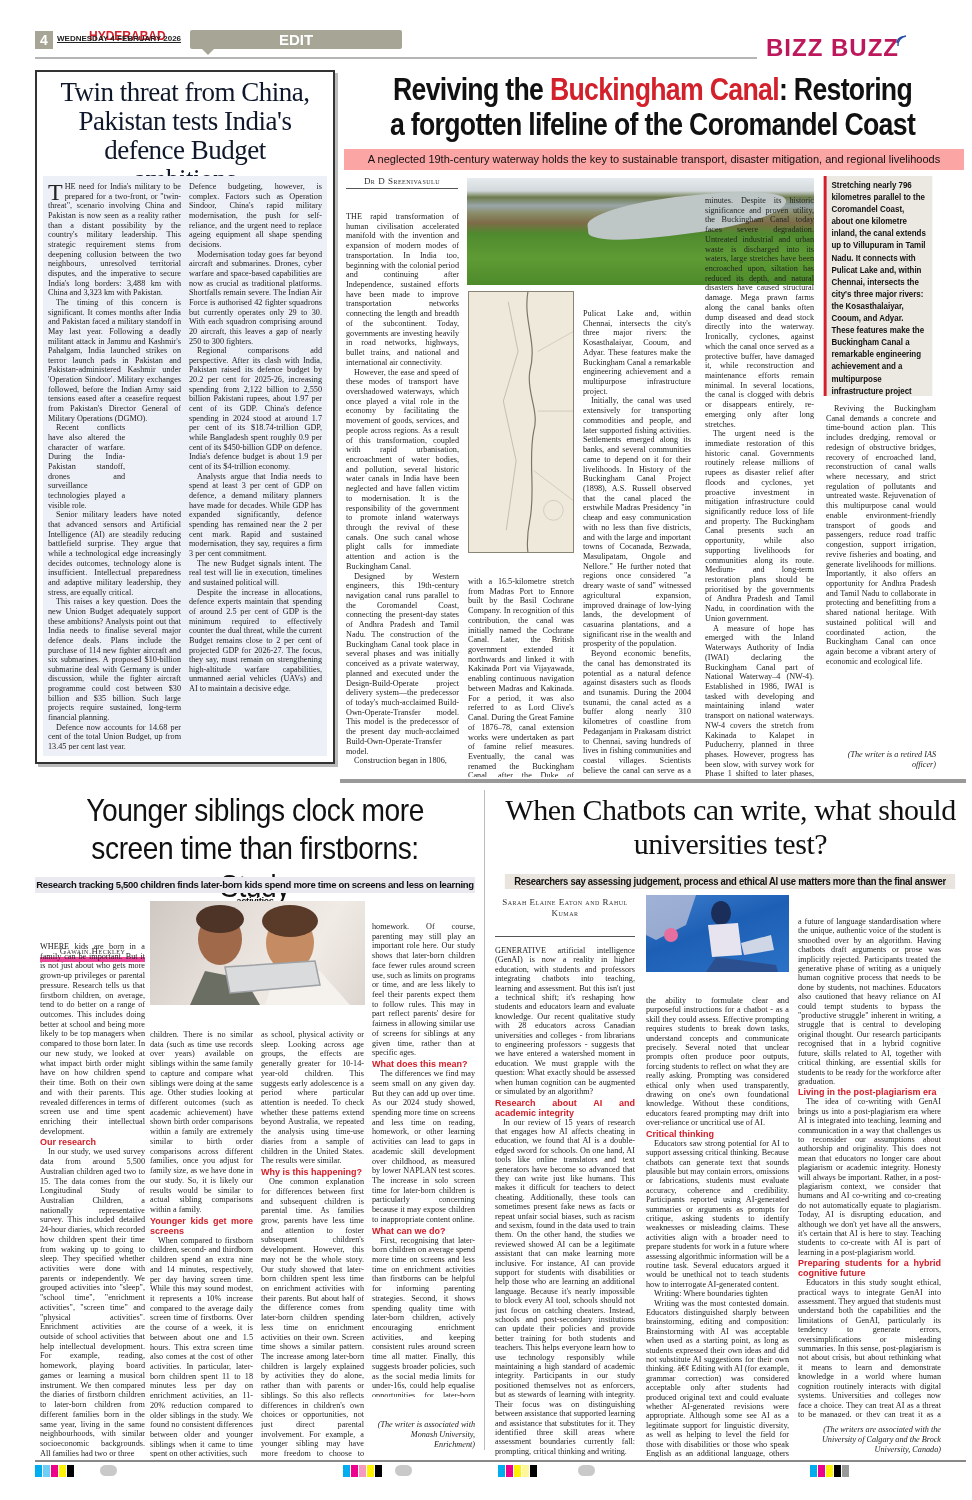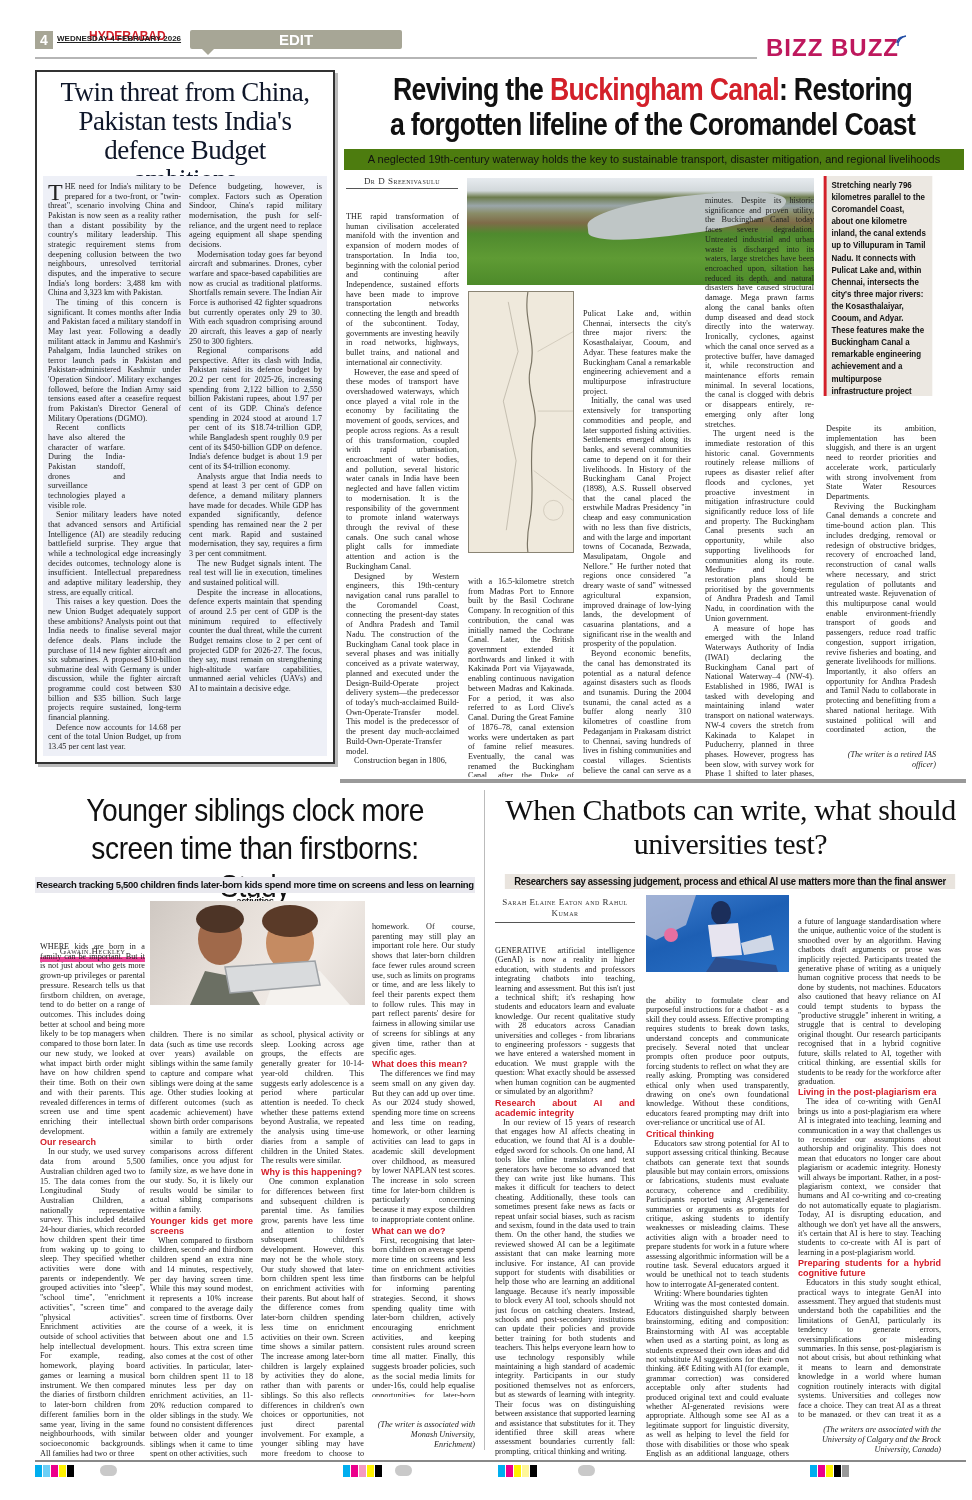--- a/index.html
+++ b/index.html
@@ -21,21 +21,21 @@
   .box1 h1 { font-family: "Liberation Serif", serif; font-weight: normal; font-size: 27px; line-height: 29px; text-align: center; color: #0f172a; padding: 6px 19px 6px; letter-spacing: -0.5px; }
   .box1 .body { background: #eef0f7; position: absolute; left: 6px; right: 6px; top: 104px; bottom: 6px; padding: 6px 5px; display: flex; gap: 8px; }
   .col { flex: 1; font-size: 8.2px; line-height: 9.65px; text-align: justify; color: #222; overflow: hidden; }
   .col p { text-indent: 8px; }
   .col p.first { text-indent: 0; }
   .dropcap { float: left; font-size: 24px; line-height: 18px; margin: 1px 2px 0 0; }
 
   
   .h-main { left: 340px; top: 72px; width: 625px; text-align: center; font: bold 31px/35px "Liberation Sans", sans-serif; color: #111; letter-spacing: -0.8px; transform: scaleX(0.86); transform-origin: center top; }
   .h-main .red { color: #d3202a; }
-  .deck-main { left: 344px; top: 149px; width: 620px; height: 21px; background: #4d7c0f; text-align: center; font: 11px/21px "Liberation Sans", sans-serif; color: #111; }
+  .deck-main { left: 344px; top: 149px; width: 620px; height: 21px; background: #fca5a5; text-align: center; font: 11px/21px "Liberation Sans", sans-serif; color: #111; }
   .byline { font-variant: small-caps; font-size: 9px; text-align: center; letter-spacing: 0.5px; color: #333; }
   .byline-main { left: 346px; top: 176px; width: 112px; border-bottom: 1px solid #555; padding-bottom: 2px; }
   .txtcol { font-size: 8.2px; line-height: 9.72px; text-align: justify; color: #222; overflow: hidden; }
   .txtcol p { text-indent: 8px; }
   .txtcol p.first { text-indent: 0; margin-top: 20px; }
   .photo-river { left: 467px; top: 178px; width: 347px; height: 107px; background: linear-gradient(180deg, #e7ebef 0%, #d2d8db 12%, #6d7c4d 18%, #9aa6a9 26%, #8a8d68 33%, #7e6b48 42%, #4f8a2e 52%, #5f9b34 75%, #4d8a2a 100%); }
   .photo-river .river { position: absolute; left: 120px; top: 18px; width: 200px; height: 38px; background: #bfc6c6; border-radius: 50% 40% 60% 30%; transform: rotate(-6deg); }
   .map-img { left: 468px; top: 291px; width: 106px; height: 262px; background: #efe9dc; border: 1px solid #8a8474; }
   .map-img svg { width: 100%; height: 100%; }
   .pull { left: 822px; top: 176px; width: 112px; height: 220px; background: #ece8e2; border-left: 3px solid #d3202a; padding: 4px 5px; font: bold 8.2px/12.1px "Liberation Sans", sans-serif; color: #111; transform: scaleX(0.97); }
@@ -46,21 +46,21 @@
   .h-kids { left: 35px; top: 791px; width: 440px; text-align: center; font: 32px/38px "Liberation Sans", sans-serif; color: #111; letter-spacing: -0.5px; transform: scaleX(0.88); transform-origin: center top; }
   .deck-kids { left: 35px; top: 877px; width: 440px; height: 16px; background: #e9e9ef; text-align: center; font: bold 9.5px/16px "Liberation Sans", sans-serif; color: #111; letter-spacing: -0.3px; }
   .byline-kids { left: 40px; top: 946px; width: 105px; border-bottom: 5px solid #ec4899; padding-bottom: 1px; }
   .photo-kids { left: 150px; top: 901px; width: 215px; height: 104px; background: linear-gradient(120deg, #cfc8c2 0%, #e7e0da 40%, #f1ebe6 70%, #ddd6d0 100%); overflow: hidden; }
   .sub { color: #d3202a; font: bold 9px/10px "Liberation Sans", sans-serif; margin-top: 1px; }
   .vdiv { left: 484px; top: 790px; width: 1px; height: 660px; background: #bbb; }
 
   
   .h-ai { left: 493px; top: 793px; width: 475px; text-align: center; font: 30px/34px "Liberation Serif", serif; color: #111; letter-spacing: -0.4px; }
   .deck-ai { left: 493px; top: 874px; width: 474px; height: 15px; background: #e9e4de; text-align: center; font: bold 10px/15px "Liberation Sans", sans-serif; color: #111; letter-spacing: -0.3px; transform: scaleX(0.95); }
-  .byline-ai { left: 495px; top: 897px; width: 140px; border-bottom: 1px solid #555; padding-bottom: 3px; line-height: 11px; }
+  .byline-ai { left: 495px; top: 897px; width: 140px; border-bottom: 1px solid #555; padding-bottom: 17px; line-height: 11px; }
   .photo-ai { left: 646px; top: 895px; width: 143px; height: 77px; background: linear-gradient(160deg, #3f7fd0 0%, #1d5fb4 45%, #2b73c8 100%); overflow: hidden; }
 
   
   .rule-bot { left: 35px; top: 1460px; width: 931px; height: 2px; background: #888; }
   .swatches { top: 1465px; display: flex; gap: 1px; }
   .sw { width: 7px; height: 12px; }
   .pill { top: 1465px; width: 17px; height: 11px; border-radius: 6px; background: #c9c9c9; }
 </style>
 </head>
 <body>
@@ -135,21 +135,20 @@
 
 <div class="abs txtcol" style="left:705px; top:176px; width:109px; height:601px;">
   <p class="first">minutes. Despite its historic significance and proven utility, the Buckingham Canal today faces severe degradation. Untreated industrial and urban waste is discharged into its waters, large stretches have been encroached upon, siltation has reduced its depth, and natural disasters have caused structural damage. Mega prawn farms along the canal banks often dump diseased and dead stock directly into the waterway. Ironically, cyclones, against which the canal once served as a protective buffer, have damaged it, while reconstruction and maintenance efforts remain minimal. In several locations, the canal is clogged with debris or disappears entirely, re-emerging only after long stretches.</p>
   <p>The urgent need is the immediate restoration of this historic canal. Governments routinely release millions of rupees as disaster relief after floods and cyclones, yet proactive investment in mitigation infrastructure could significantly reduce loss of life and property. The Buckingham Canal presents such an opportunity, while also supporting livelihoods for communities along its route. Medium- and long-term restoration plans should be prioritised by the governments of Andhra Pradesh and Tamil Nadu, in coordination with the Union government.</p>
   <p>A measure of hope has emerged with the Inland Waterways Authority of India (IWAI) declaring the Buckingham Canal part of National Waterway–4 (NW-4). Established in 1986, IWAI is tasked with developing and maintaining inland water transport on national waterways. NW-4 covers the stretch from Kakinada to Kalapet in Puducherry, planned in three phases. However, progress has been slow, with survey work for Phase 1 shifted to later phases, jeopardising the project's momentum.</p>
 </div>
 
 <div class="abs pull">Stretching nearly 796 kilometres parallel to the Coromandel Coast, about one kilometre inland, the canal extends up to Villupuram in Tamil Nadu. It connects with Pulicat Lake and, within Chennai, intersects the city's three major rivers: the Kosasthalaiyar, Cooum, and Adyar. These features make the Buckingham Canal a remarkable engineering achievement and a multipurpose infrastructure project</div>
 
 <div class="abs txtcol" style="left:826px; top:404px; width:110px; height:330px;">
-  <p class="first">Despite its ambition, implementation has been sluggish, and there is an urgent need to reorder priorities and accelerate work, particularly with strong involvement from State Water Resources Departments.</p>
   <p>Reviving the Buckingham Canal demands a concrete and time-bound action plan. This includes dredging, removal or redesign of obstructive bridges, recovery of encroached land, reconstruction of canal walls where necessary, and strict regulation of pollutants and untreated waste. Rejuvenation of this multipurpose canal would enable environment-friendly transport of goods and passengers, reduce road traffic congestion, support irrigation, revive fisheries and boating, and generate livelihoods for millions. Importantly, it also offers an opportunity for Andhra Pradesh and Tamil Nadu to collaborate in protecting and benefitting from a shared national heritage. With sustained political will and coordinated action, the Buckingham Canal can once again become a vibrant artery of economic and ecological life.</p>
 </div>
 <div class="abs credit" style="left:826px; top:750px; width:110px;">(The writer is a retired IAS officer)</div>
 <div class="abs rule-mid"></div>
 
 <div class="abs vdiv"></div>
 <div class="abs h-kids">Younger siblings clock more screen time than firstborns: Study</div>
 <div class="abs deck-kids">Research tracking 5,500 children finds later-born kids spend more time on screens and less on learning activities</div>
 <div class="abs byline byline-kids">Gawain Heckley</div>
 

